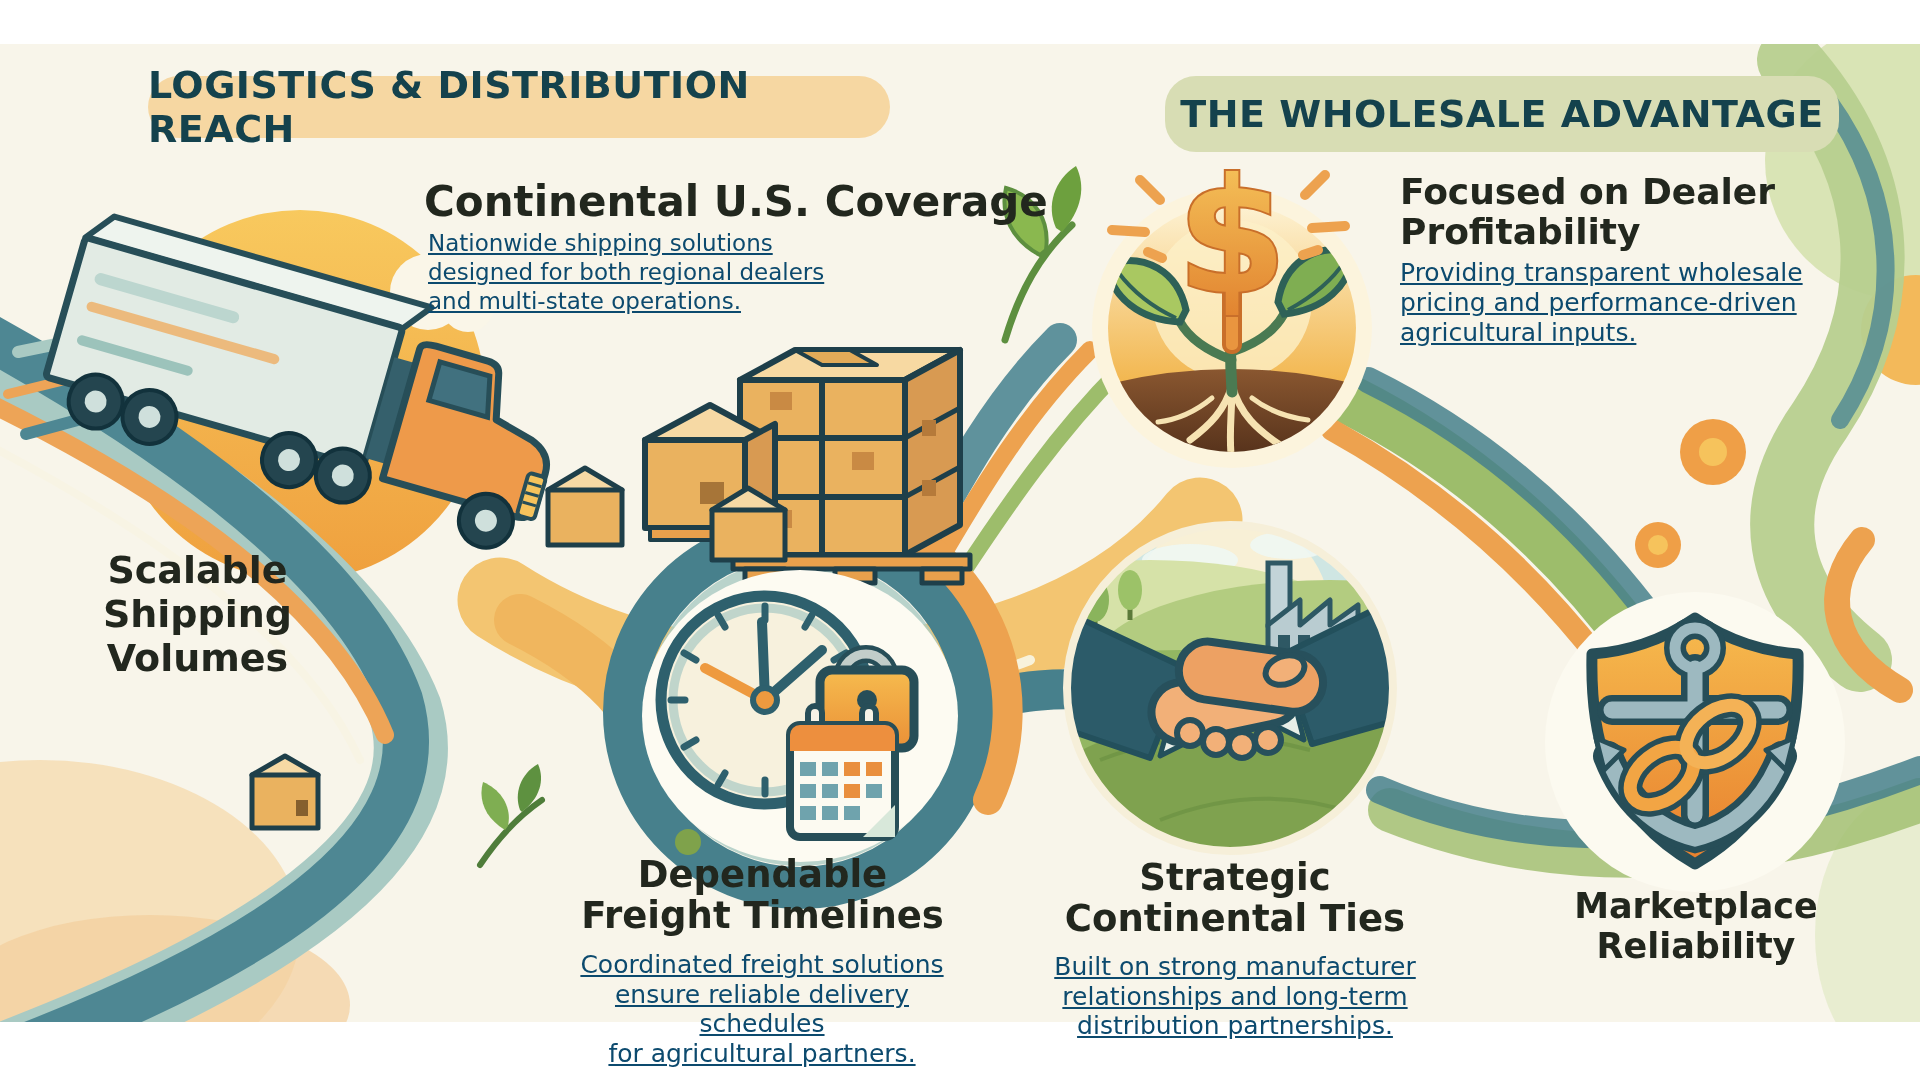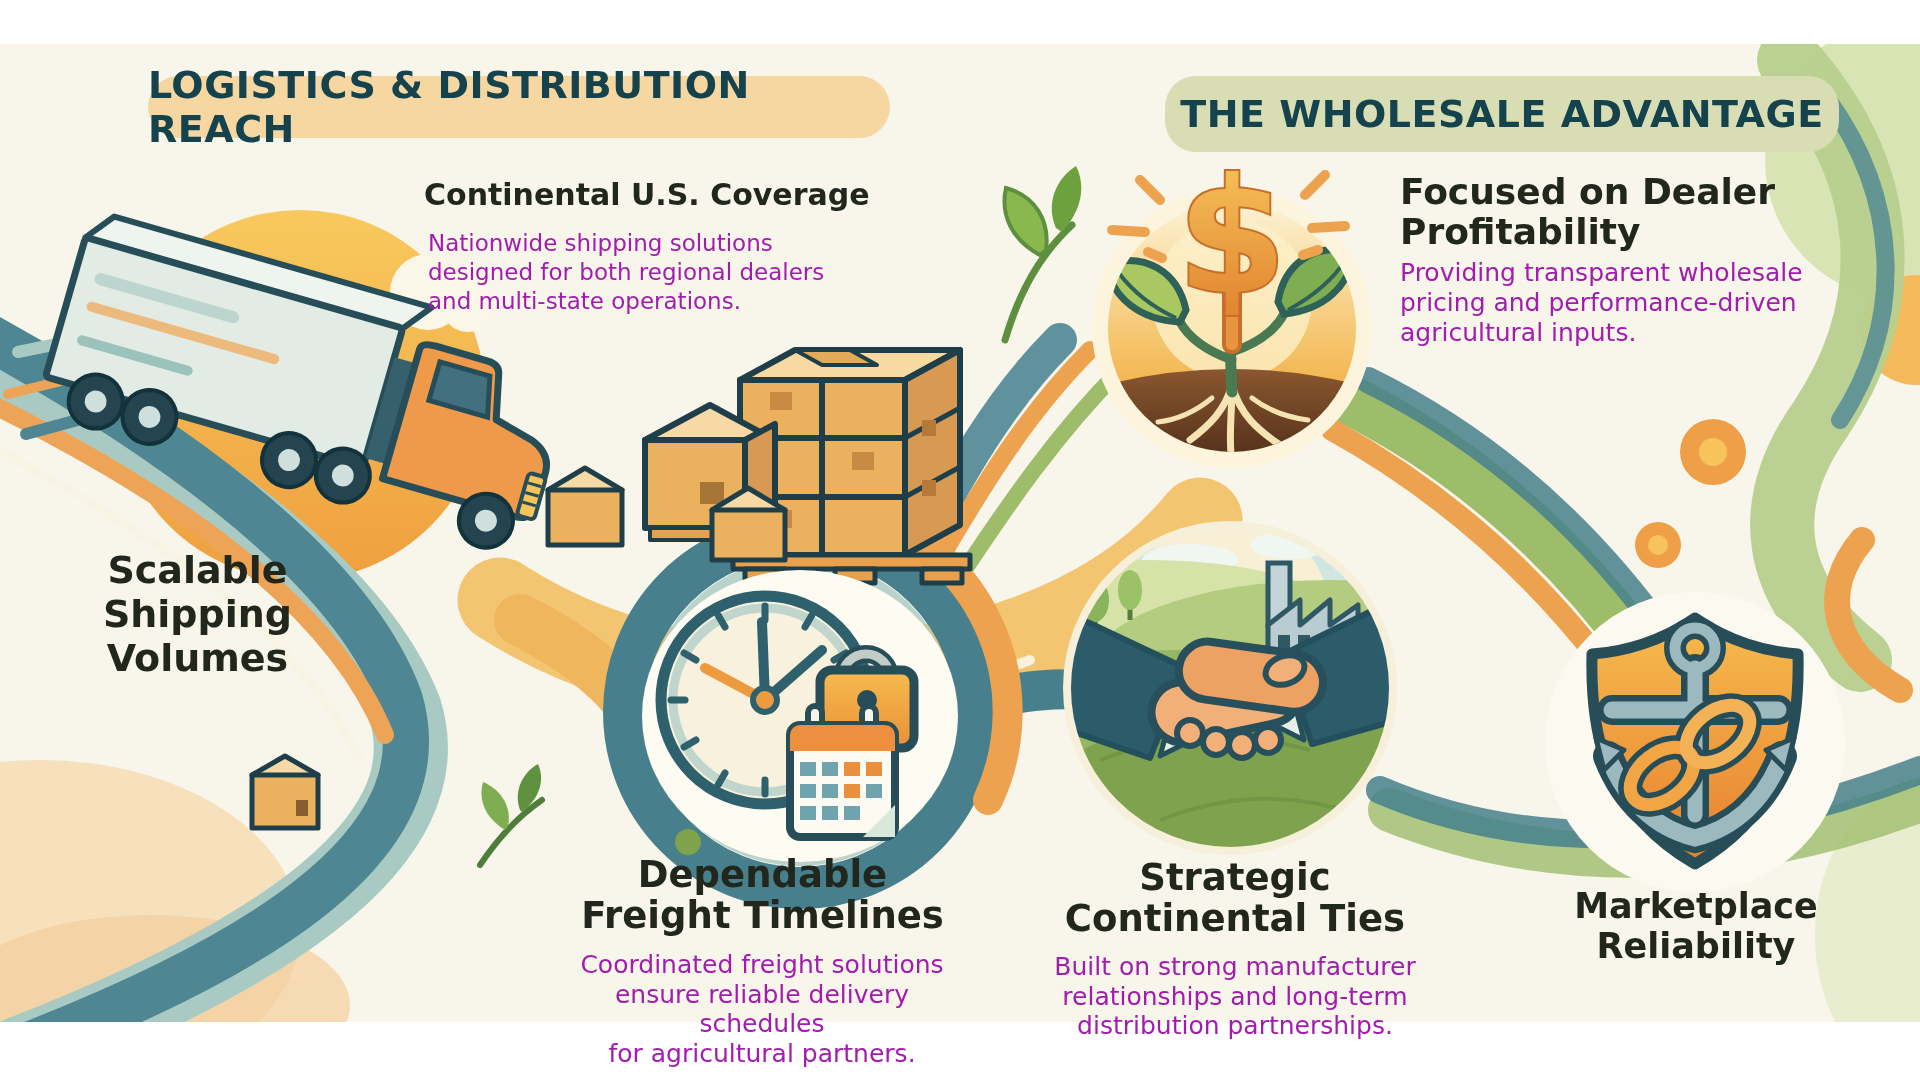--- a/index.html
+++ b/index.html
@@ -8,22 +8,22 @@
   #artwork{position:absolute;left:0;top:0;z-index:1;}
   .bar{position:absolute;left:0;width:1920px;background:#ffffff;z-index:5;}
   #bar-top{top:0;height:44px;}
   #bar-bottom{top:1022px;height:58px;}
   .txt{position:absolute;z-index:10;white-space:pre-line;}
   .pill{display:flex;align-items:center;justify-content:center;border-radius:31px;
         font-weight:bold;font-size:38px;color:#14424d;letter-spacing:.5px;z-index:10;position:absolute;margin-left:48px;}
   #pill-left{left:100px;top:76px;width:742px;height:62px;background:#f6d7a2;}
   #pill-right{left:1117px;top:76px;width:674px;height:76px;background:#d8ddb4;}
   .title{font-weight:bold;color:#22271e;}
-  .body{color:#a21caf;}
-  #t-continental{left:424px;top:178px;font-size:30px;line-height:1.12;}
+  .body{color:#0c4a6e;text-decoration:underline;}
+  #t-continental{left:424px;top:178px;font-size:42px;line-height:1.12;}
   #b-continental{left:428px;top:229px;font-size:23px;line-height:1.26;}
   #t-scalable{left:20px;top:548px;width:355px;text-align:center;font-size:38px;line-height:1.16;}
   #b-scalable{left:18px;top:633px;width:360px;text-align:center;font-size:23px;line-height:1.16;}
   #t-freight{left:565px;top:855px;width:395px;text-align:center;font-size:37px;line-height:1.1;}
   #b-freight{left:552px;top:950px;width:420px;text-align:center;font-size:25px;line-height:1.18;}
   #t-dealer{left:1400px;top:172px;font-size:36px;line-height:1.1;}
   #b-dealer{left:1400px;top:258px;font-size:25px;line-height:1.2;}
   #t-manufacturer{left:1040px;top:858px;width:390px;text-align:center;font-size:37px;line-height:1.1;}
   #b-manufacturer{left:1040px;top:952px;width:390px;text-align:center;font-size:25px;line-height:1.18;}
   #t-reliability{left:1496px;top:886px;width:400px;text-align:center;font-size:35px;}

